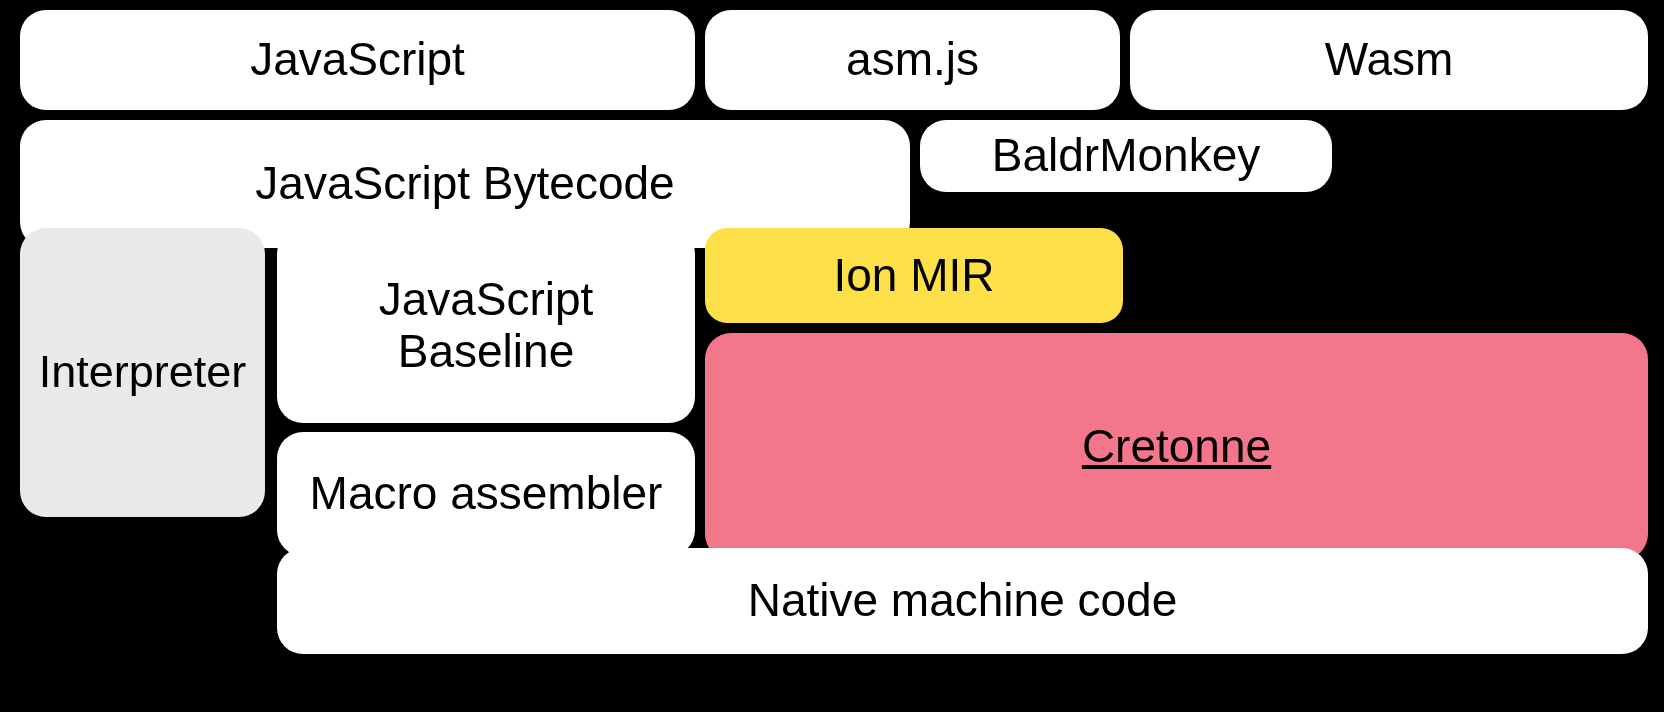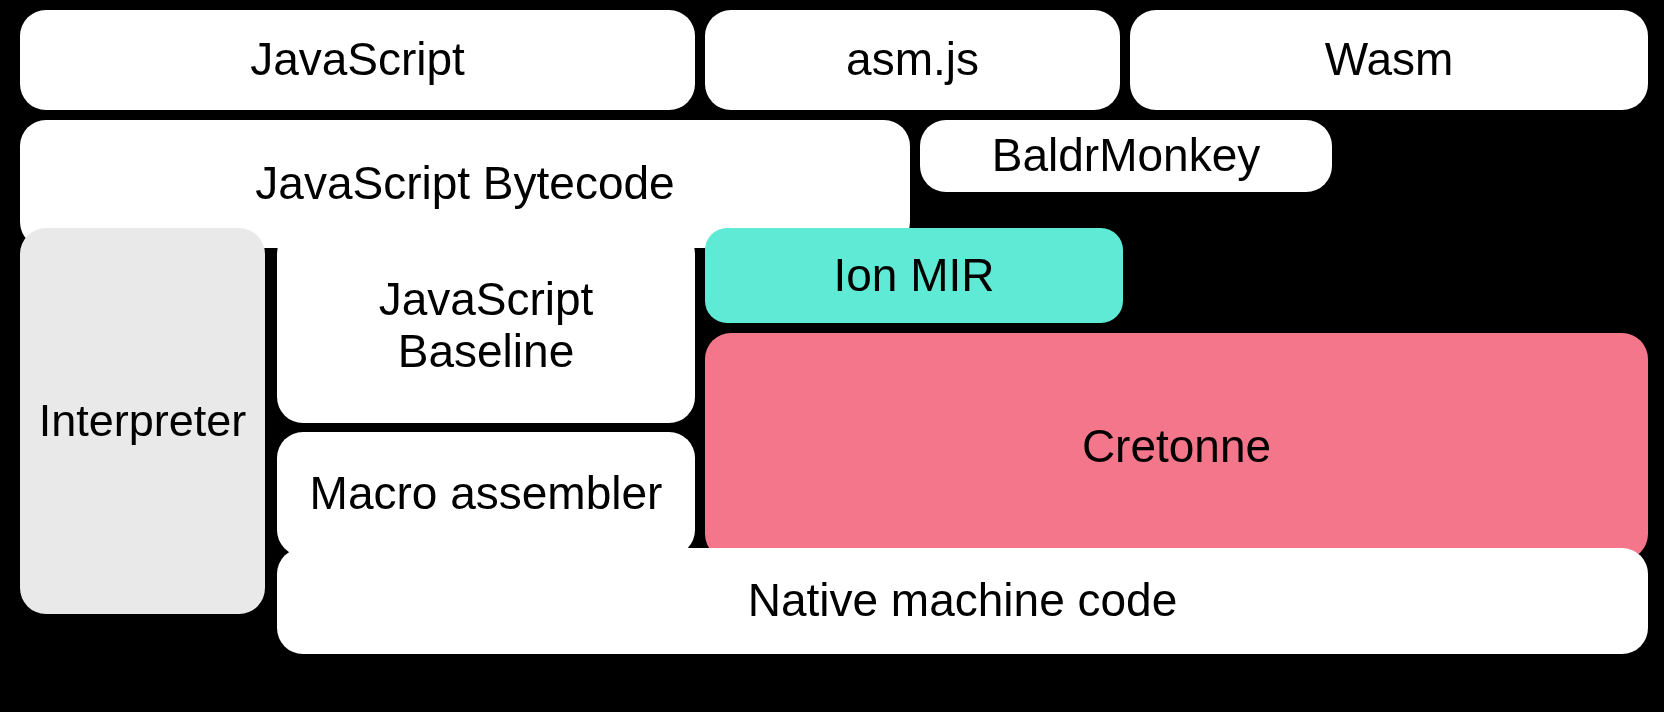--- a/index.html
+++ b/index.html
@@ -28,40 +28,40 @@
     align-items: center;
     justify-content: center;
     text-align: center;
     line-height: 1.12;
     font-size: 46px;
     font-family: "Liberation Sans", sans-serif;
     white-space: pre-line;
     padding: 0 10px;
   }
   .node.gray   { background: #e9e9e9; }
-  .node.green  { background: #5eead4; }
+  .node.green  { background: #fde047; }
   .node.pink   { background: #f4768a; }
 
   
   .n-javascript      { left: 20px;   top: 10px;  width: 675px;  height: 100px; }
   .n-asmjs           { left: 705px;  top: 10px;  width: 415px;  height: 100px; }
   .n-wasm            { left: 1130px; top: 10px;  width: 518px;  height: 100px; }
 
   
   .n-jsbytecode      { left: 20px;   top: 120px; width: 890px;  height: 128px; }
   .n-baldrmonkey     { left: 920px;  top: 120px; width: 412px;  height: 72px; }
 
   
-  .n-interpreter     { left: 20px;   top: 228px; width: 245px;  height: 386px; font-size: 45px; }
+  .n-interpreter     { left: 20px;   top: 228px; width: 245px;  height: 289px; font-size: 45px; }
   .n-jsbaseline      { left: 277px;  top: 228px; width: 418px;  height: 195px; }
   .n-macroassembler  { left: 277px;  top: 432px; width: 418px;  height: 124px; }
 
   
   .n-ionmir          { left: 705px;  top: 228px; width: 418px;  height: 95px;  border-radius: 22px; }
-  .n-cretonne        { left: 705px;  top: 333px; width: 943px;  height: 227px; }
+  .n-cretonne        { left: 705px;  top: 333px; width: 943px;  height: 227px; text-decoration: underline; }
 
   
   .n-nativecode      { left: 277px;  top: 548px; width: 1371px; height: 106px; text-align: right; }
 </style>
 </head>
 <body>
 
 <div id="stage">
 
   <div class="node n-javascript">JavaScript</div>

